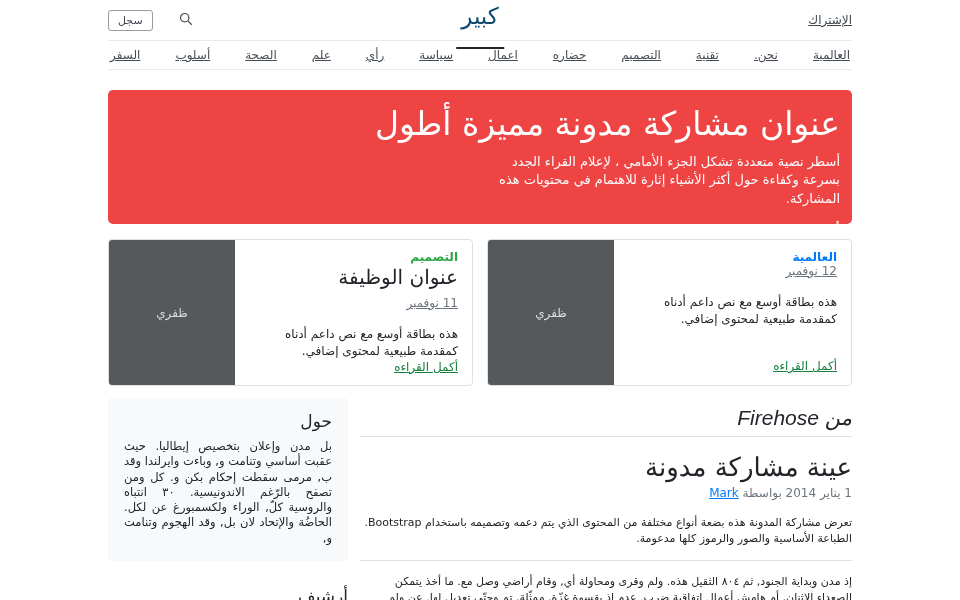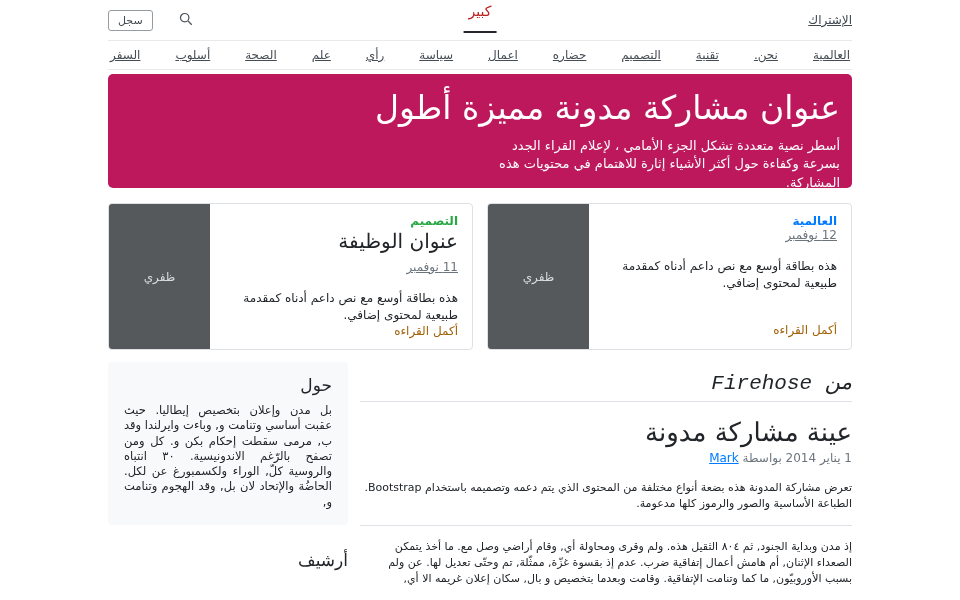--- a/index.html
+++ b/index.html
@@ -11,44 +11,44 @@
     font-family: "DejaVu Sans", sans-serif;
   }
   a { cursor: pointer; }
   .container { width: 744px; margin: 0 auto; }
 
   
   .topbar { height: 40px; display: flex; align-items: center; justify-content: space-between; position: relative; }
   .subscribe-link { font-size: 12px; color: #3f474f; text-decoration: underline; }
   .brand {
     position: absolute; left: 50%; top: 3px; transform: translateX(-50%);
-    font-size: 14px; color: #b91c1c; text-decoration: none;
+    font-size: 23px; color: #0c4a6e; text-decoration: none;
     font-family: "DejaVu Serif", serif;
-    border-bottom: 2px solid #23272b; padding: 0 5px 12px;
+    border-bottom: 2px solid #23272b; padding: 0 5px 18px;
   }
   .topbar-controls { display: flex; align-items: center; gap: 24px; }
   .search-btn { background: none; border: none; padding: 2px; display: flex; align-items: center; }
   .signup-btn {
     font-size: 11px; color: #3f474f; background: #fff;
     border: 1px solid #969ca3; border-radius: 3px; padding: 3px 9px;
     font-family: "DejaVu Sans", sans-serif;
   }
 
   
   .main-nav {
     display: flex; justify-content: space-between; align-items: center;
     border-top: 1px solid #e7eaec; border-bottom: 1px solid #e7eaec;
     padding: 7px 2px;
   }
   .main-nav a { font-size: 12px; color: #454c54; text-decoration: underline; white-space: nowrap; }
 
   
   .hero {
-    margin-top: 4px; height: 114px;
-    background: #be185d; border-radius: 5px;
+    margin-top: 20px; height: 134px;
+    background: #ef4444; border-radius: 5px;
     padding: 12px 12px 14px; color: #ffffff;
   }
   .hero-title {
     margin: 2px 0 9px; font-weight: 400; font-size: 33px; line-height: 1.2;
     font-family: "DejaVu Serif", serif;
   }
   .hero-text { margin: 0 0 11px; max-width: 368px; font-size: 13px; line-height: 1.42; color: #fbfcfd; }
   .hero-link { color: #ffffff; font-weight: bold; font-size: 13px; text-decoration: underline; }
 
   
@@ -57,34 +57,34 @@
     flex: 1; height: 147px; display: flex;
     border: 1px solid #dde1e5; border-radius: 4px; overflow: hidden; background: #fff;
   }
   .card-body { flex: 1; min-width: 0; padding: 10px 14px 12px; display: flex; flex-direction: column; }
   .card-category { font-size: 12px; font-weight: bold; }
   .cat-blue { color: #007bff; }
   .cat-green { color: #28a745; }
   .card-title { margin: 1px 0 7px; font-weight: 400; font-size: 20px; font-family: "DejaVu Serif", serif; }
   .card-date { font-size: 12px; color: #6c757d; text-decoration: underline; margin-bottom: 16px; }
   .card-text { margin: 0; font-size: 12px; line-height: 1.4; }
-  .card-link { margin-top: auto; font-size: 12px; color: #a16207; align-self: flex-start; }
+  .card-link { margin-top: auto; font-size: 12px; color: #15803d; text-decoration: underline; align-self: flex-start; }
   .card-thumb {
-    width: 101px; flex-shrink: 0; background: #55595c; color: #d9dcdf;
+    width: 126px; flex-shrink: 0; background: #55595c; color: #d9dcdf;
     display: flex; align-items: center; justify-content: center; font-size: 12px;
   }
 
   
   .content-row { display: flex; gap: 12px; margin-top: 12px; align-items: flex-start; }
   .main-col { flex: 1; min-width: 0; }
   .sidebar { width: 240px; flex-shrink: 0; }
 
   .section-title {
     margin: 8px 0 6px; font-weight: 400; font-size: 21px; font-style: italic;
-    font-family: Liberation Mono, monospace;
+    font-family: Liberation Sans, sans-serif;
   }
   .rule { border: 0; border-top: 1px solid #dee2e6; margin: 6px 0; }
   .post-title { margin: 15px 0 4px; font-weight: 400; font-size: 26px; font-family: "DejaVu Serif", serif; }
   .post-meta { margin: 0 0 15px; font-size: 12px; color: #6c757d; }
   .post-meta a { color: #007bff; text-decoration: underline; }
   .post-body p { margin: 10px 0; font-size: 11px; line-height: 1.45; }
   .post-body hr { border: 0; border-top: 1px solid #dee2e6; margin: 13px 0; }
 
   
   .about-box { background: #f8f9fa; border-radius: 4px; padding: 13px 16px 15px; }

